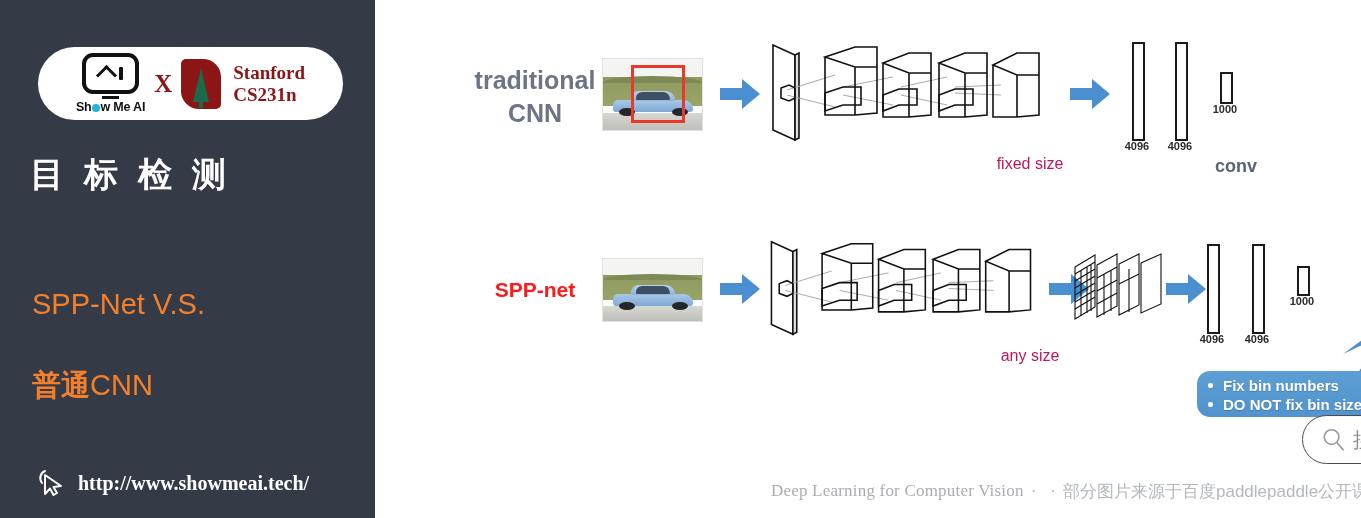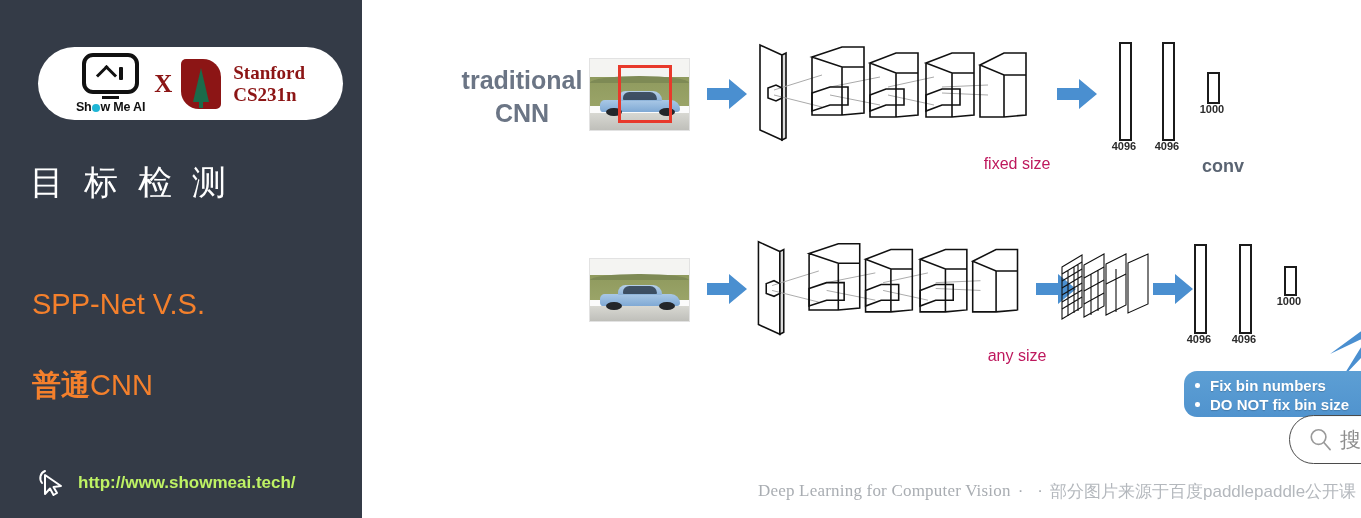--- a/index.html
+++ b/index.html
@@ -50,41 +50,41 @@
   }
   .tree:after{
     content:"";position:absolute;left:-2px;top:34px;width:4px;height:6px;background:#1a6b4a;
   }
   .stanford-txt{
     color:#8c1515;font-family:"Liberation Serif",serif;font-weight:bold;
     line-height:1.12;font-size:19px;margin-left:3px;
   }
 
   #cn-title{
-    position:absolute;left:30px;top:160px;width:320px;
-    color:#ffffff;font-size:34px;font-weight:normal;
+    position:absolute;left:30px;top:152px;width:320px;
+    color:#ffffff;font-size:34px;font-weight:bold;
     letter-spacing:20px;white-space:nowrap;
   }
   #sub1{
     position:absolute;left:32px;top:288px;
     color:#f4802c;font-size:29px;font-weight:normal;white-space:nowrap;
   }
   #sub2{
     position:absolute;left:32px;top:366px;
     color:#f4802c;font-size:29px;white-space:nowrap;
   }
   #sub2 .cn{font-weight:bold;}
   #site{
     position:absolute;left:36px;top:468px;display:flex;align-items:center;gap:12px;
   }
-  #site .url{color:#bef264;font-size:17px;font-weight:bold;font-family:Liberation Sans, sans-serif;}
+  #site .url{color:#ffffff;font-size:20px;font-weight:bold;font-family:Liberation Serif, serif;}
   .cursor-ico{width:30px;height:30px;display:block;}
 
   
-  #main{position:absolute;left:362px;top:0;width:982px;height:518px;background:#fff;}
+  #main{position:absolute;left:375px;top:0;width:982px;height:518px;background:#fff;}
 
   .row-label{position:absolute;font-weight:bold;text-align:center;line-height:1.3;}
   #lbl-trad{left:60px;top:64px;width:200px;font-size:25px;color:#6b7585;}
   #lbl-spp{left:60px;top:276px;width:200px;font-size:21px;color:#ff1a1a;}
 
   .photo{
     position:absolute;background:#fbfbfb;border:1px solid #e2e2e2;
     overflow:hidden;
   }
   .photo .sky{position:absolute;left:0;top:0;right:0;height:26%;background:#f4f4f2;}
@@ -205,20 +205,21 @@
     </div>
   </div>
 
   <div id="main">
 
     <div class="row-label" id="lbl-trad">
       <div>traditional</div>
       <div>CNN</div>
     </div>
 
+    <div class="row-label" id="lbl-spp">SPP-net</div>
 
     <div class="photo" style="left:227px;top:58px;width:99px;height:71px;">
       <div class="sky"></div>
       <div class="grass"></div>
       <div class="hill"></div>
       <div class="road"></div>
       <div class="car" style="left:4px;top:24px;width:92px;height:36px;">
         <div class="body"></div>
         <div class="roof"></div>
         <div class="win"></div>

